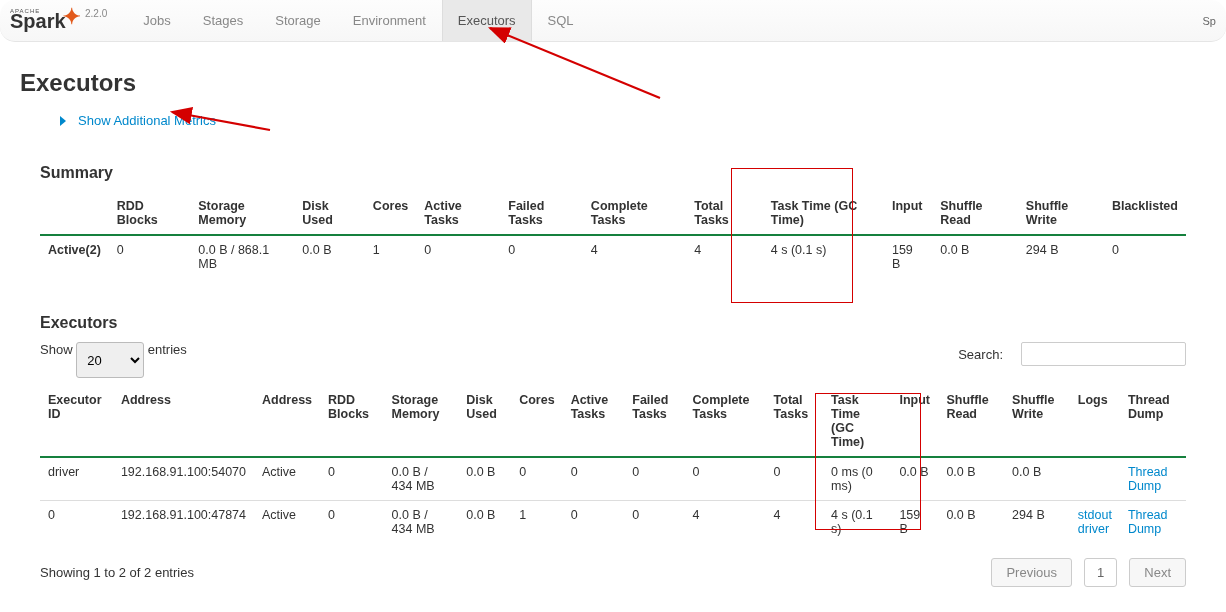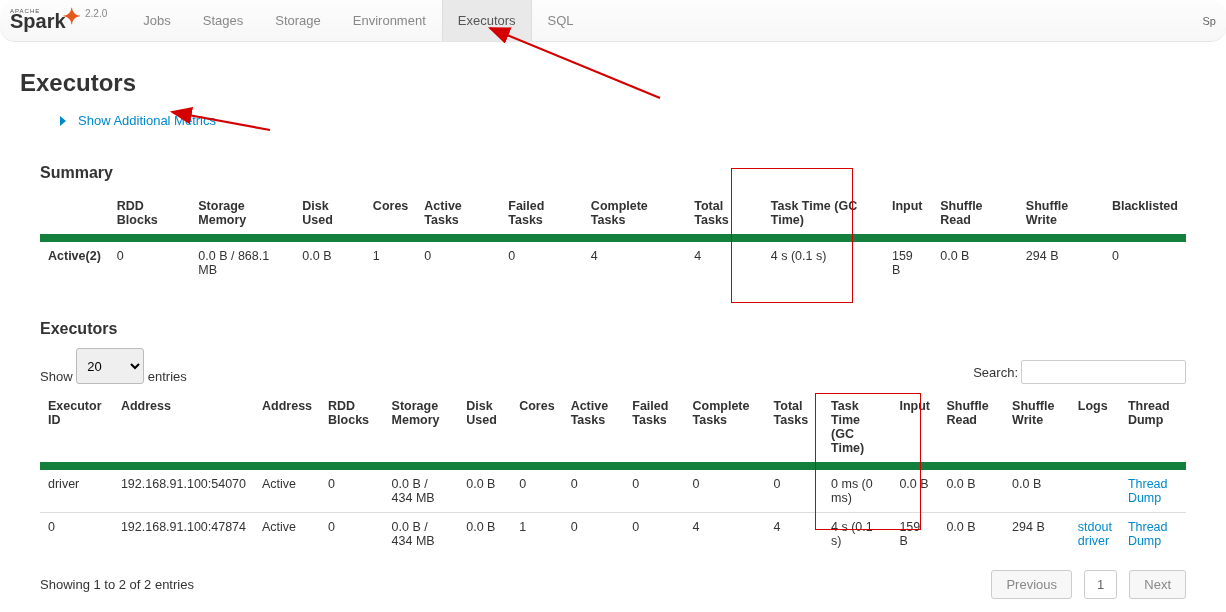--- a/index.html
+++ b/index.html
@@ -15,25 +15,25 @@
     .nav-item { padding: 2px 15px; color:#888; display:flex; align-items:center; font-size:13px; cursor:pointer; border-right:1px solid transparent; border-left:1px solid transparent;}
     .nav-item.active { background: #e9e9e9; border-left:1px solid #ddd; border-right:1px solid #ddd; color:#555;}
     .right-sp { margin-left:auto; color:#666; font-size:11px;}
     .content { padding: 15px 20px 30px 20px; }
     h2 { font-size: 24px; font-weight: bold; margin: 12px 0 16px 0; }
     .toggle-link { color:#0088cc; font-size:13px; cursor:pointer; display:flex; align-items:center; gap:12px;margin-left:40px;}
     .triangle-right { width:0; height:0; border-top:5px solid transparent; border-bottom:5px solid transparent; border-left:6px solid #0088cc;}
     h4 { font-size:16px; font-weight:bold; margin: 36px 0 10px 20px; }
     table { border-collapse: collapse; width: calc(100% - 40px); margin-left: 20px; font-size: 12.5px; }
     th, td { text-align:left; padding: 7px 8px; vertical-align: top; }
-    thead th { border-bottom: 8px solid #15803d; font-weight:bold; }
+    thead th { border-bottom: 2px solid #15803d; font-weight:bold; }
     tbody td { border-top: 1px solid #ddd; }
-    .controls { display:flex; align-items:flex-end; margin: 8px 20px; font-size:13px;}
+    .controls { display:flex; align-items:flex-start; margin: 8px 20px; font-size:13px;}
     select.entries { border:1px solid #bbb; padding:2px 18px 2px 6px; font-size:13px; border-radius:3px; height:36px; -webkit-appearance: menulist;}
-    .search-wrap { margin-left:auto; display:flex; align-items:center; gap:3px;}
+    .search-wrap { margin-left:auto; display:flex; align-items:center; gap:18px;}
     input.search { border:1px solid #ccc; height:24px; width:165px; padding:2px 6px; font-size:13px; border-radius:2px;}
     .link { color:#0088cc; cursor:pointer; }
     .footer-row { display:flex; align-items:center; margin: 15px 20px; font-size:13px;}
     .pager { margin-left:auto; display:flex; gap:12px;}
     .pager-btn { border:1px solid #ccc; background:#f7f7f7; color:#888; padding:6px 14px; border-radius:3px; font-size:13px; cursor:pointer;}
     .pager-btn.num { background:#fff; color:#666; padding:6px 12px;}
     
     .arrow { position:absolute; pointer-events:none; }
     .redbox { position:absolute; border:1.5px solid #d40000; pointer-events:none; }
   </style>

